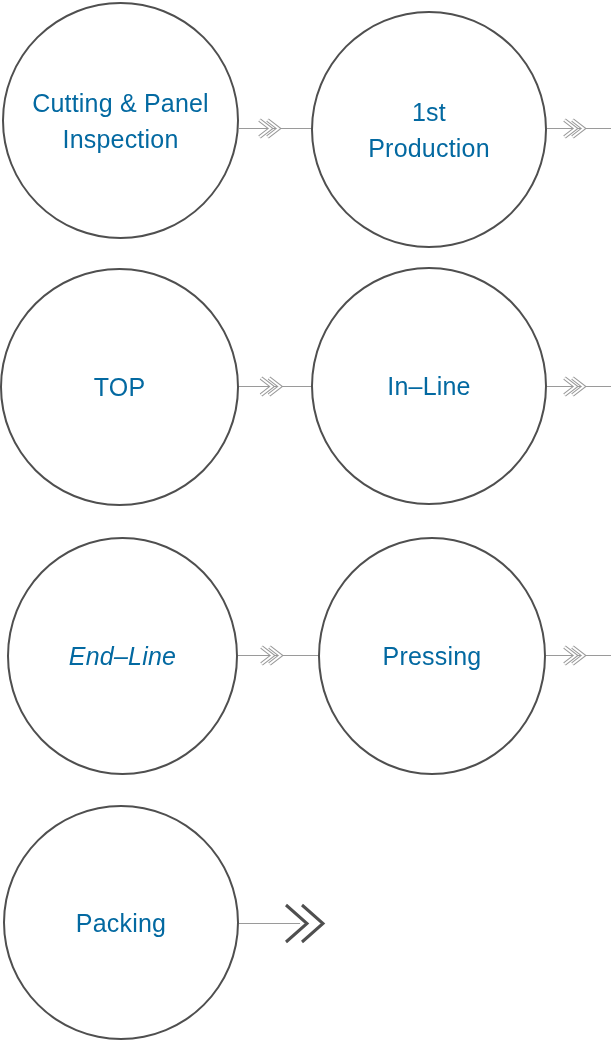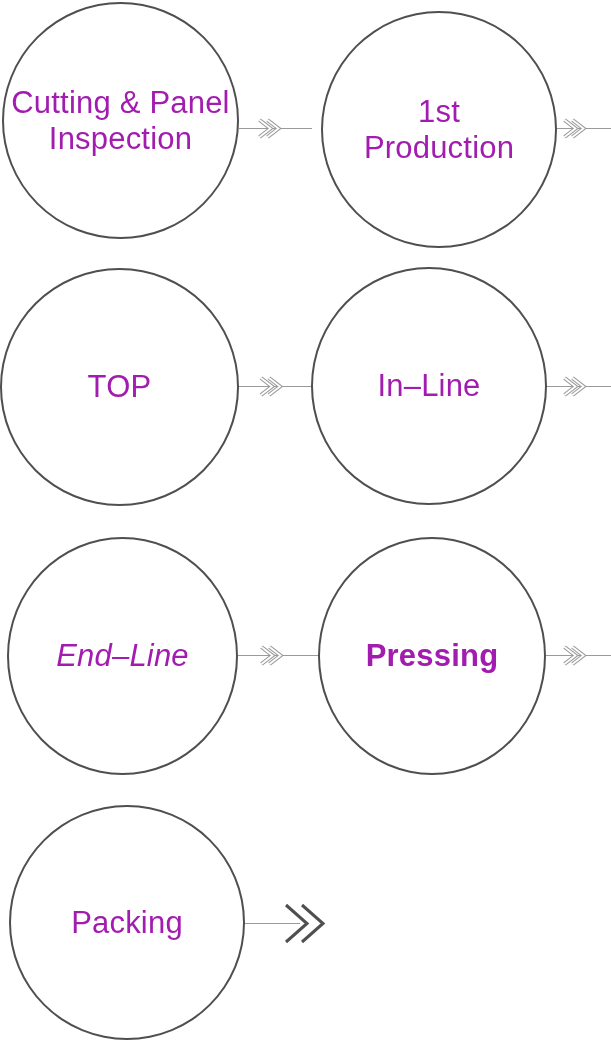--- a/index.html
+++ b/index.html
@@ -22,23 +22,23 @@
     border-radius: 50%;
     background: #ffffff;
     display: flex;
     align-items: center;
     justify-content: center;
     text-align: center;
   }
   .node-label {
     display: block;
     white-space: pre-line;
-    font-size: 31px;
+    font-size: 25px;
     line-height: 36px;
-    color: #a21caf;
+    color: #0369a1;
     letter-spacing: 0.2px;
   }
   #arrow-layer {
     position: absolute;
     left: 0;
     top: 0;
     width: 611px;
     height: 1043px;
     pointer-events: none;
   }
@@ -129,36 +129,36 @@
       <g>
         <path class="chev-big" d="M286 905 L307 923.5 L286 942 M302 905 L323 923.5 L302 942"></path>
       </g>
     </g>
   </svg>
 
   <div class="node" style="left:2px; top:2px; width:237px; height:237px;">
     <span class="node-label">Cutting &amp; Panel
 Inspection</span>
   </div>
-  <div class="node" style="left:321px; top:11px; width:236px; height:237px;">
+  <div class="node" style="left:311px; top:11px; width:236px; height:237px;">
     <span class="node-label">1st
 Production</span>
   </div>
 
   <div class="node" style="left:311px; top:267px; width:236px; height:238px;">
     <span class="node-label">In–Line</span>
   </div>
   <div class="node" style="left:0px; top:268px; width:239px; height:238px;">
     <span class="node-label">TOP</span>
   </div>
 
   <div class="node" style="left:7px; top:537px; width:231px; height:238px;font-style:italic;">
     <span class="node-label">End–Line</span>
   </div>
-  <div class="node" style="left:318px; top:537px; width:228px; height:238px;font-weight:bold;">
+  <div class="node" style="left:318px; top:537px; width:228px; height:238px;">
     <span class="node-label">Pressing</span>
   </div>
 
-  <div class="node" style="left:9px; top:805px; width:236px; height:235px;">
+  <div class="node" style="left:3px; top:805px; width:236px; height:235px;">
     <span class="node-label">Packing</span>
   </div>
 
 </div>
 
 </body></html>

